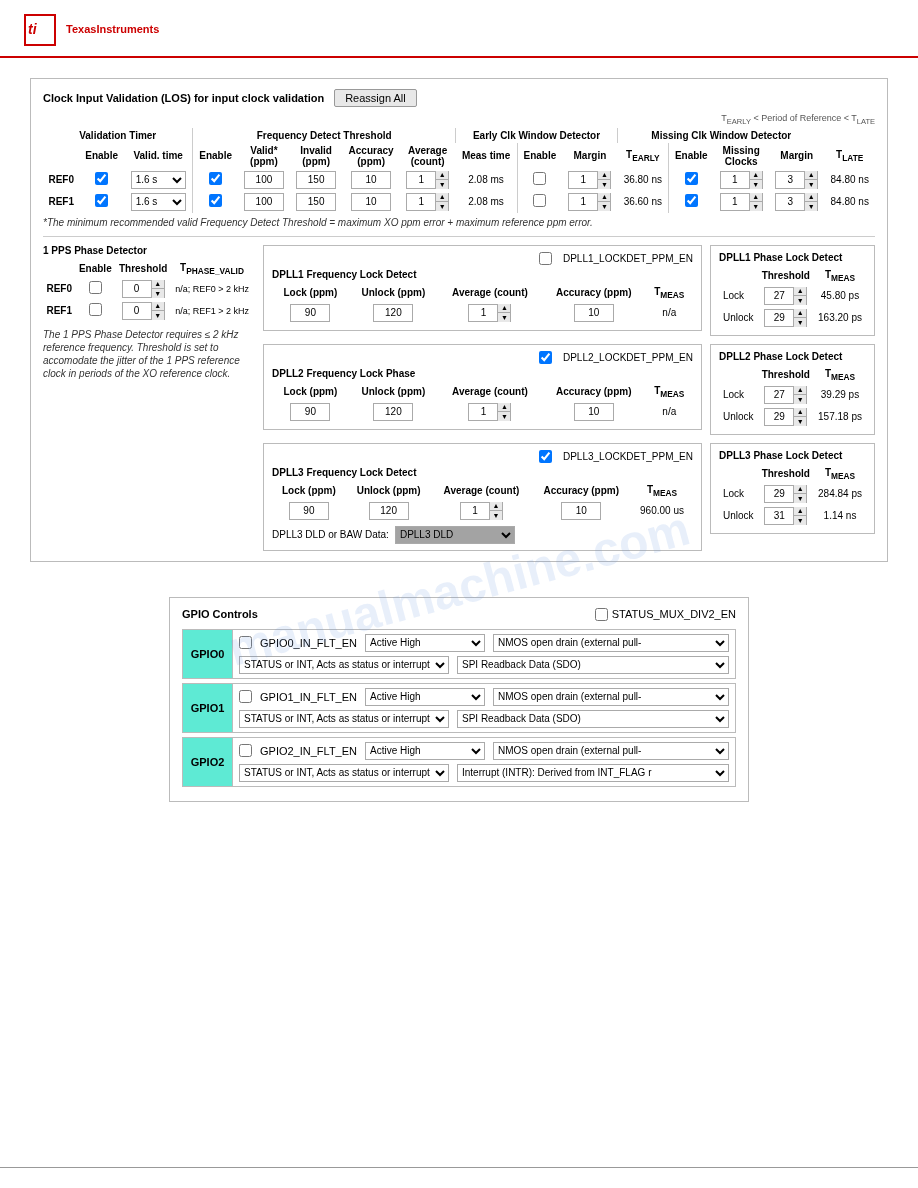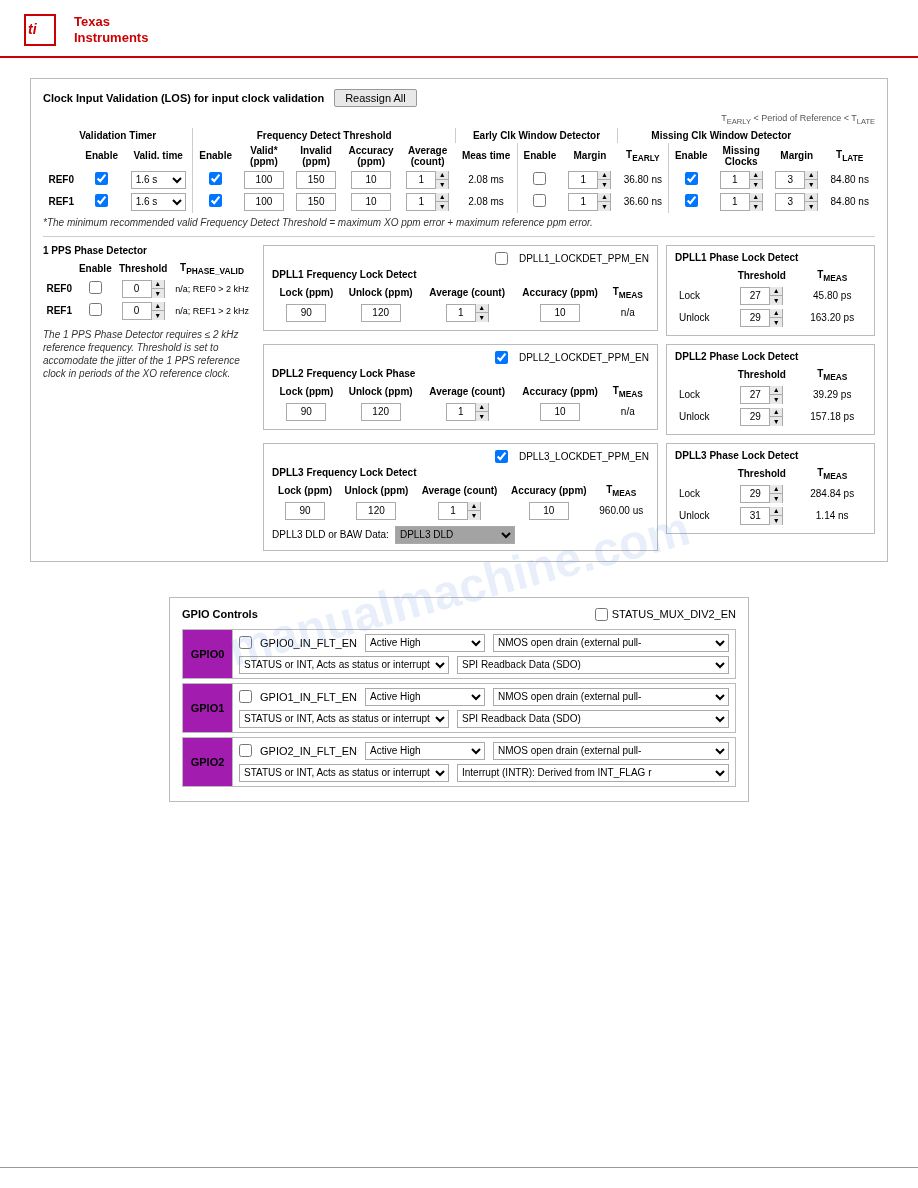--- a/index.html
+++ b/index.html
@@ -24,26 +24,25 @@
       display: flex;
       align-items: center;
     }
     .logo-area {
       display: flex;
       align-items: center;
       gap: 6px;
     }
     .ti-text {
       display: flex;
-      flex-direction: column;
+      flex-direction: row;
       font-weight: bold;
-      font-size: 13px;
+      font-size: 11px;
       color: #cc0000;
       line-height: 1.2;
-      margin-left: 8px;
     }
 
     
     .footer-line {
       position: absolute;
       bottom: 20px;
       left: 0;
       right: 0;
       border-top: 1px solid #999;
       height: 1px;
@@ -211,21 +210,21 @@
       align-items: flex-start;
     }
 
     .dpll-freq-box {
       flex: 1;
       border: 1px solid #bbb;
       padding: 6px 8px;
     }
 
     .dpll-phase-box {
-      width: 209px;
+      width: 165px;
       border: 1px solid #bbb;
       padding: 6px 8px;
     }
 
     .dpll-box-title {
       font-weight: bold;
       font-size: 10px;
       margin-bottom: 4px;
     }
 
@@ -280,21 +279,21 @@
       margin-bottom: 8px;
     }
 
     .gpio-row {
       display: flex;
       align-items: stretch;
       margin-bottom: 4px;
       border: 1px solid #bbb;
     }
     .gpio-row-label {
-      background: #a21caf;
+      background: #5eead4;
       font-weight: bold;
       font-size: 11px;
       width: 50px;
       display: flex;
       align-items: center;
       justify-content: center;
       border-right: 1px solid #bbb;
       flex-shrink: 0;
     }
     .gpio-row-content {

